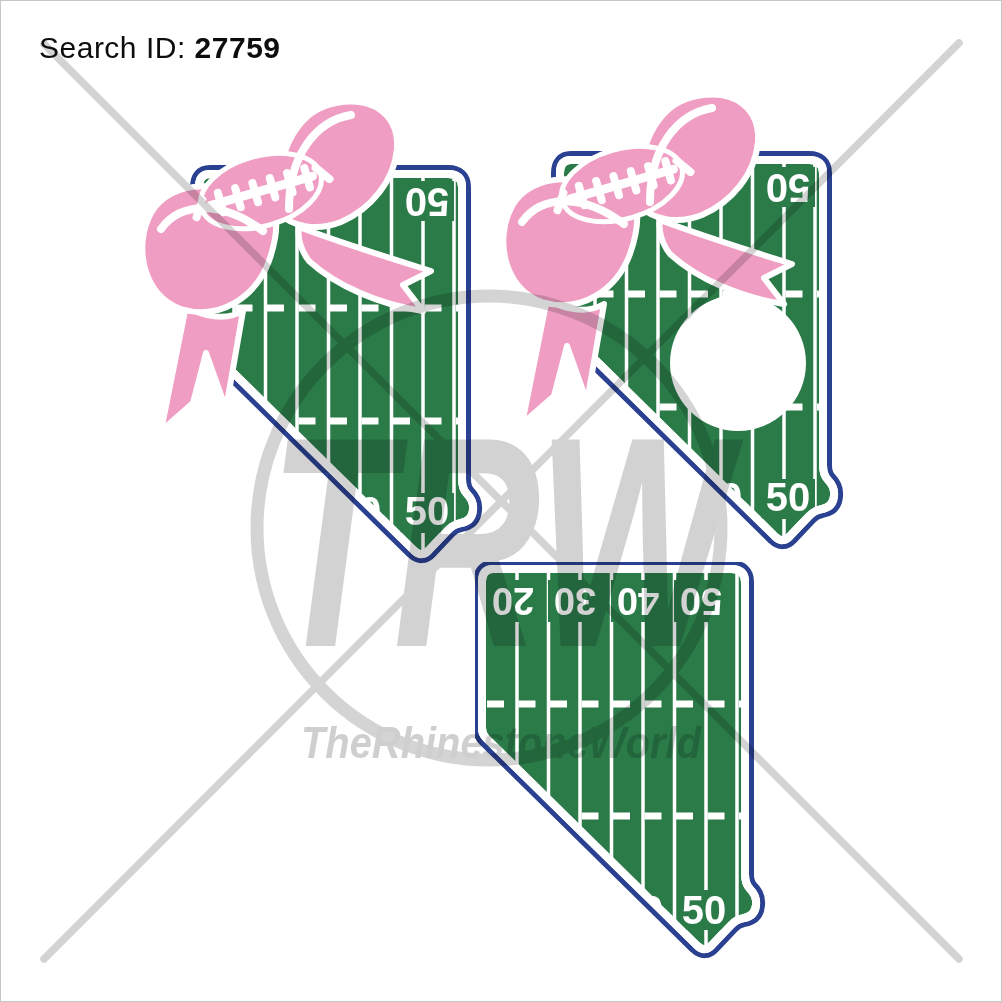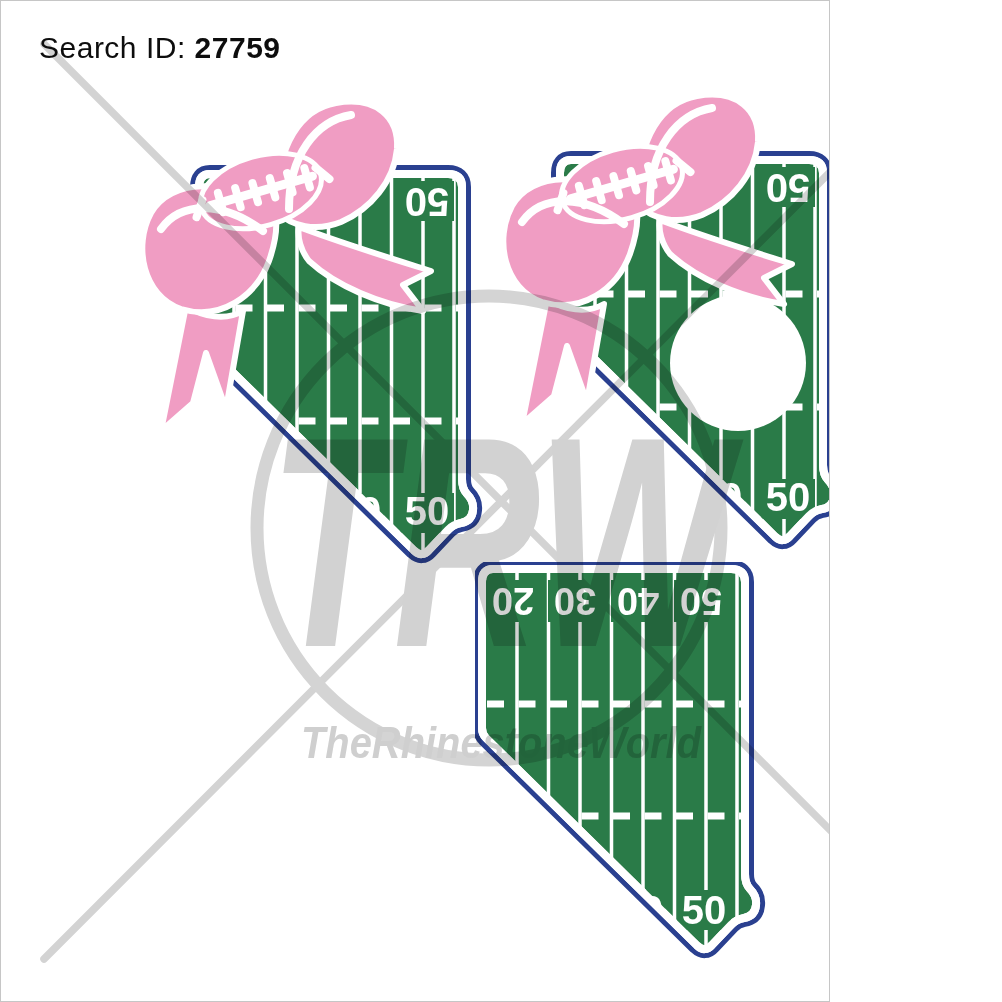--- a/index.html
+++ b/index.html
@@ -1,18 +1,18 @@
 <!DOCTYPE html>
 <html style="--field-green: #2A7B48; --outline-navy: #2A4090; --bow-pink: #F09DC3; --line-white: #FFFFFF; --watermark-gray: #D3D3D3;"><head>
 <meta charset="utf-8">
 <style>
   html,body{margin:0;padding:0;background:#fff;}
   .canvas{
     position:relative;
-    width:830px;height:1002px;
+    width:1002px;height:1002px;
     background:#fff;
     border:1px solid #c6c6c6;
     box-sizing:border-box;
     overflow:hidden;
     font-family:"Liberation Sans",sans-serif;
   }
   .search-id{
     position:absolute;left:38px;top:30px;
     font-size:30px;color:#0d0d0d;letter-spacing:.5px;
     z-index:5;

